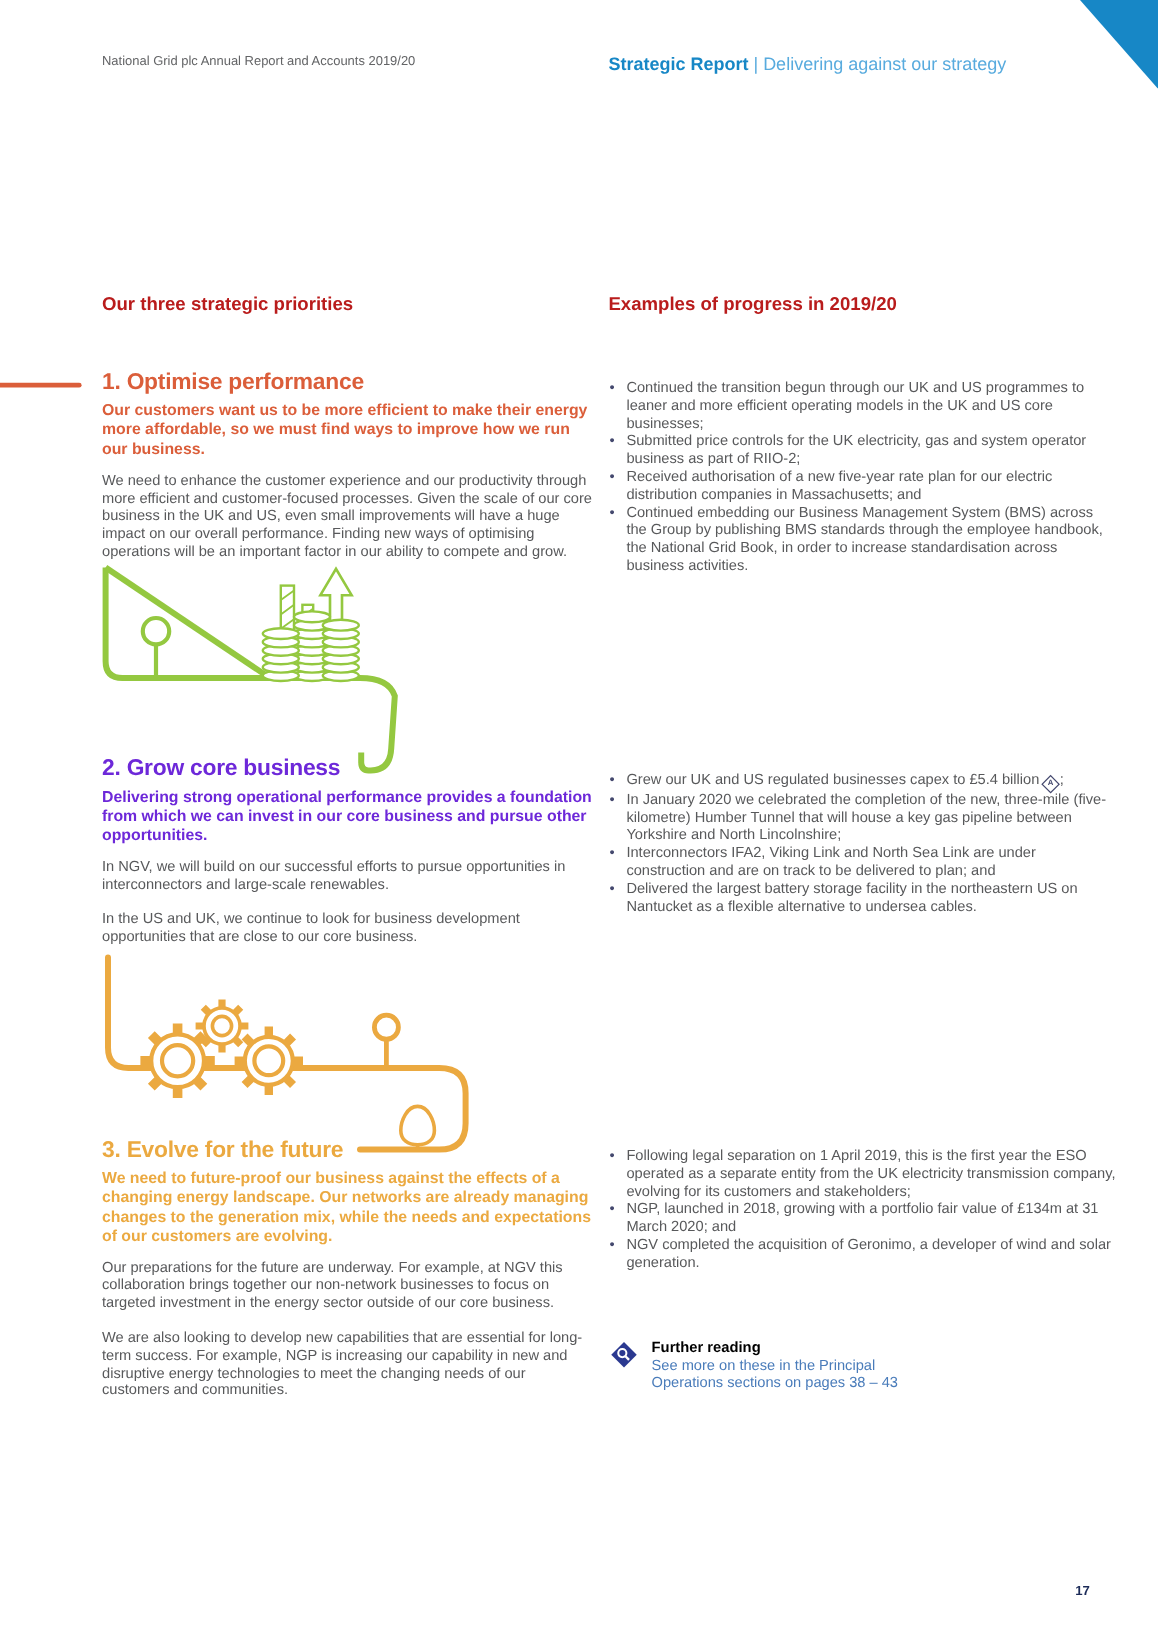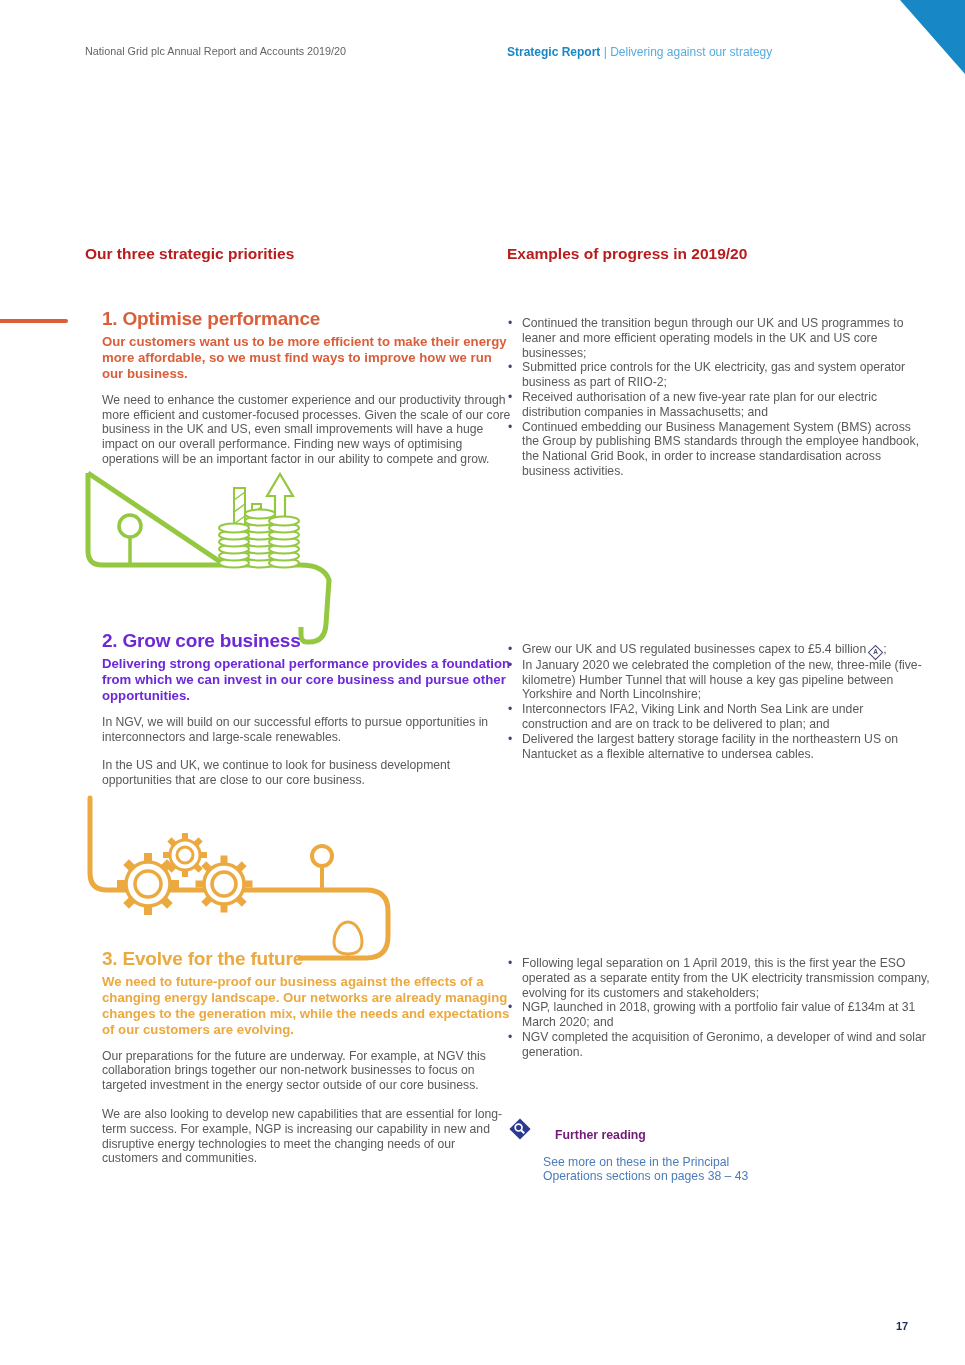--- a/index.html
+++ b/index.html
@@ -5,31 +5,31 @@
   html,body{margin:0;padding:0;background:#ffffff;}
   .page{position:relative;width:965px;height:1365px;background:#fff;overflow:hidden;
         font-family:"Liberation Sans","DejaVu Sans",sans-serif;}
 
   
   .corner-tri{position:absolute;top:0;right:0;width:65px;height:74px;background:#1787c6;
               clip-path:polygon(0 0,100% 0,100% 100%);}
 
   
   .rh-left{position:absolute;left:85px;top:45px;font-size:10.8px;color:#636466;}
-  .rh-right{position:absolute;left:507px;top:45px;font-size:12px;color:#58abde;}
+  .rh-right{position:absolute;left:507px;top:45px;font-size:15px;color:#58abde;}
   .rh-right .rh-bold{color:#1787c6;font-weight:bold;}
 
   
   .col-title{position:absolute;top:245px;margin:0;font-size:15.5px;font-weight:bold;color:#b91c1c;}
   .col-title.lt{left:85px;} .col-title.rt{left:507px;}
 
   .rule-orange{position:absolute;left:0;top:319px;width:68px;height:4px;background:#db5e3a;border-radius:0 2px 2px 0;}
 
   
-  .sec{position:absolute;left:102px;width:412px;}
+  .sec{position:absolute;left:85px;width:412px;}
   .sec h3{margin:0 0 4px 0;font-size:19px;font-weight:bold;letter-spacing:-0.2px;}
   .sec .sub{margin:0 0 11px 0;font-size:13.2px;font-weight:bold;line-height:15.9px;}
   .sec .body{margin:0 0 14px 0;font-size:12.2px;line-height:14.8px;color:#58595b;}
   .h-orange,.sub-orange{color:#db5e3a;}
   .h-green,.sub-green{color:#6d28d9;}
   .h-amber,.sub-amber{color:#eba940;}
 
   
   .bullets{position:absolute;left:507px;width:424px;margin:0;padding:0;list-style:none;
            font-size:12.2px;line-height:14.8px;color:#58595b;}
@@ -42,21 +42,21 @@
   .apm .apm-letter{transform:rotate(-45deg);font-size:6.5px;line-height:1;color:#44486e;font-weight:bold;}
 
   
   .illus{position:absolute;pointer-events:none;}
   .illus.green{left:82px;top:466px;}
   .illus.orange{left:78px;top:795px;}
 
   
   .further{position:absolute;left:507px;top:1116px;display:flex;}
   .fr-icon{width:26px;height:26px;flex:0 0 26px;margin-right:10px;}
-  .fr-title{margin:12px;font-size:12.3px;font-weight:bold;color:#701a75;line-height:14.5px;}
+  .fr-title{margin:0;font-size:12.3px;font-weight:bold;color:#000000;line-height:14.5px;}
   .fr-text{margin:0;font-size:12.2px;color:#4a7cba;line-height:14.5px;}
 
   .page-num{position:absolute;left:896px;top:1320px;font-size:11px;font-weight:bold;color:#1c2b58;}
 </style>
 </head>
 <body>
 
 <div class="page">
 
   <div class="corner-tri"></div>

